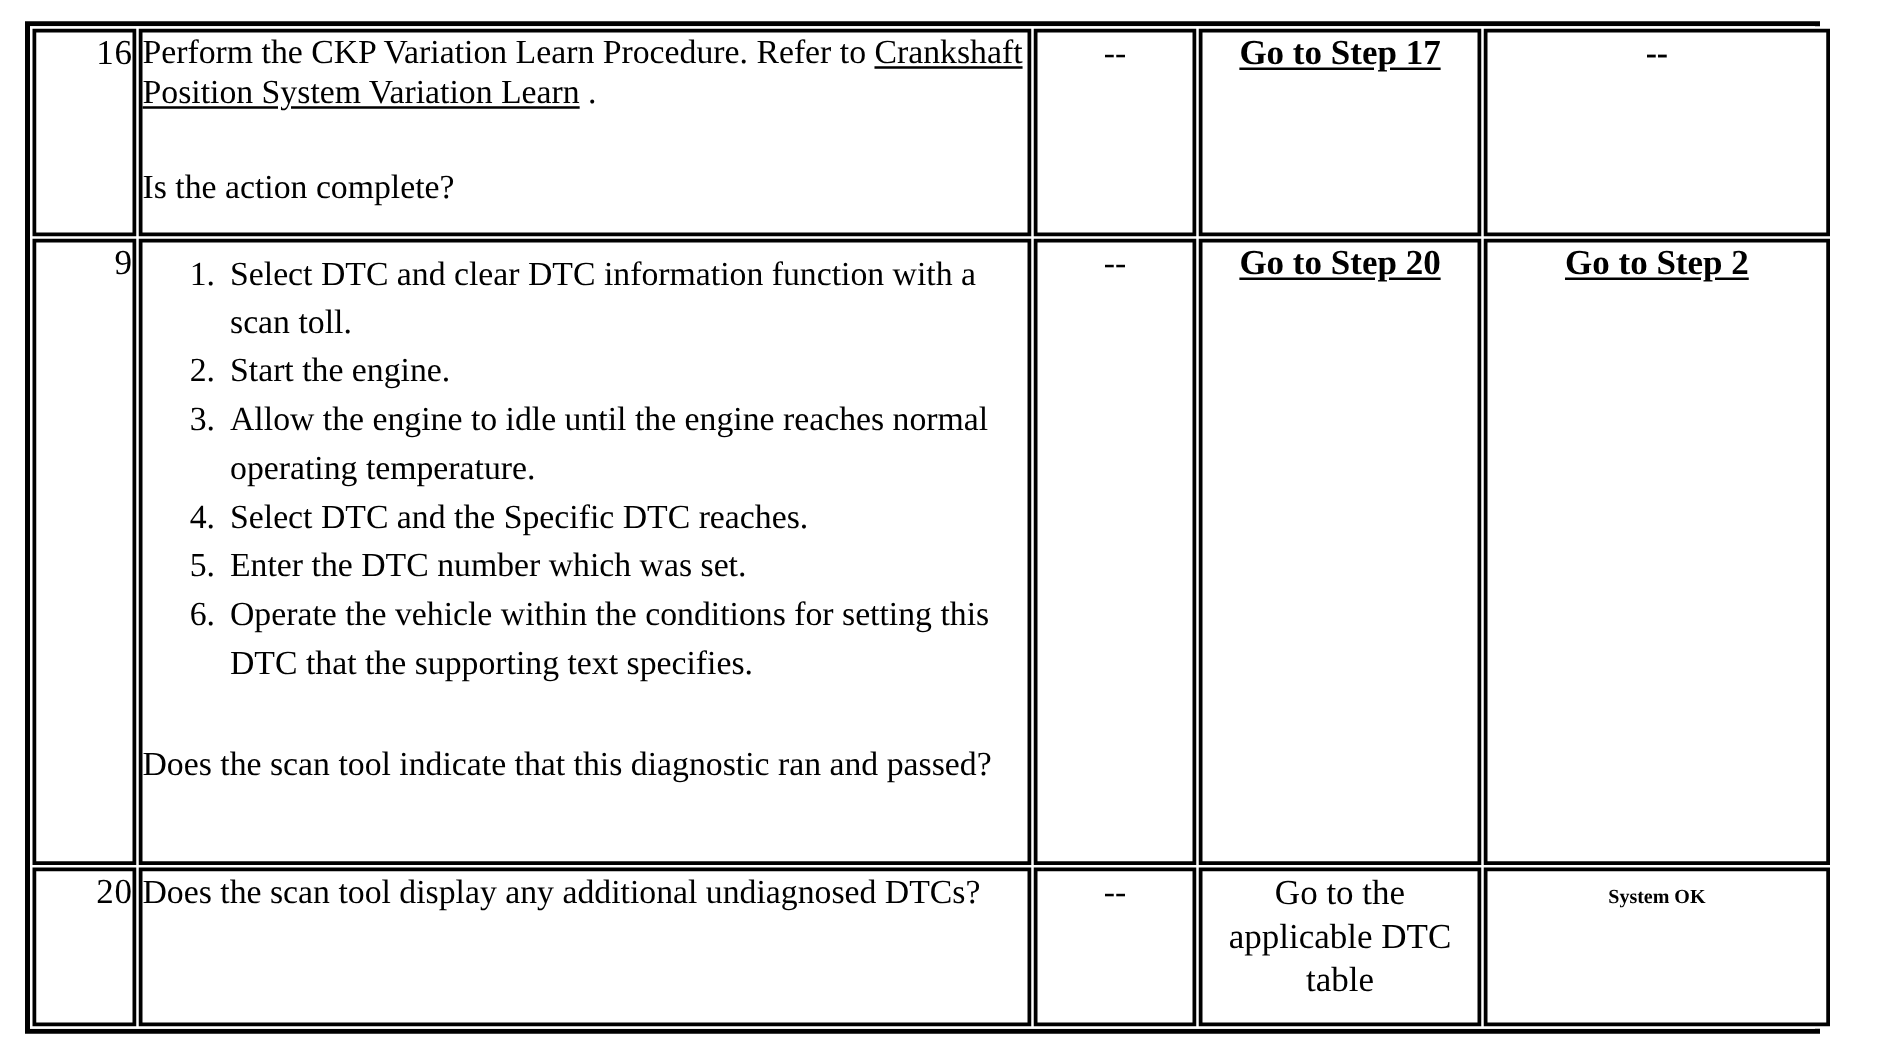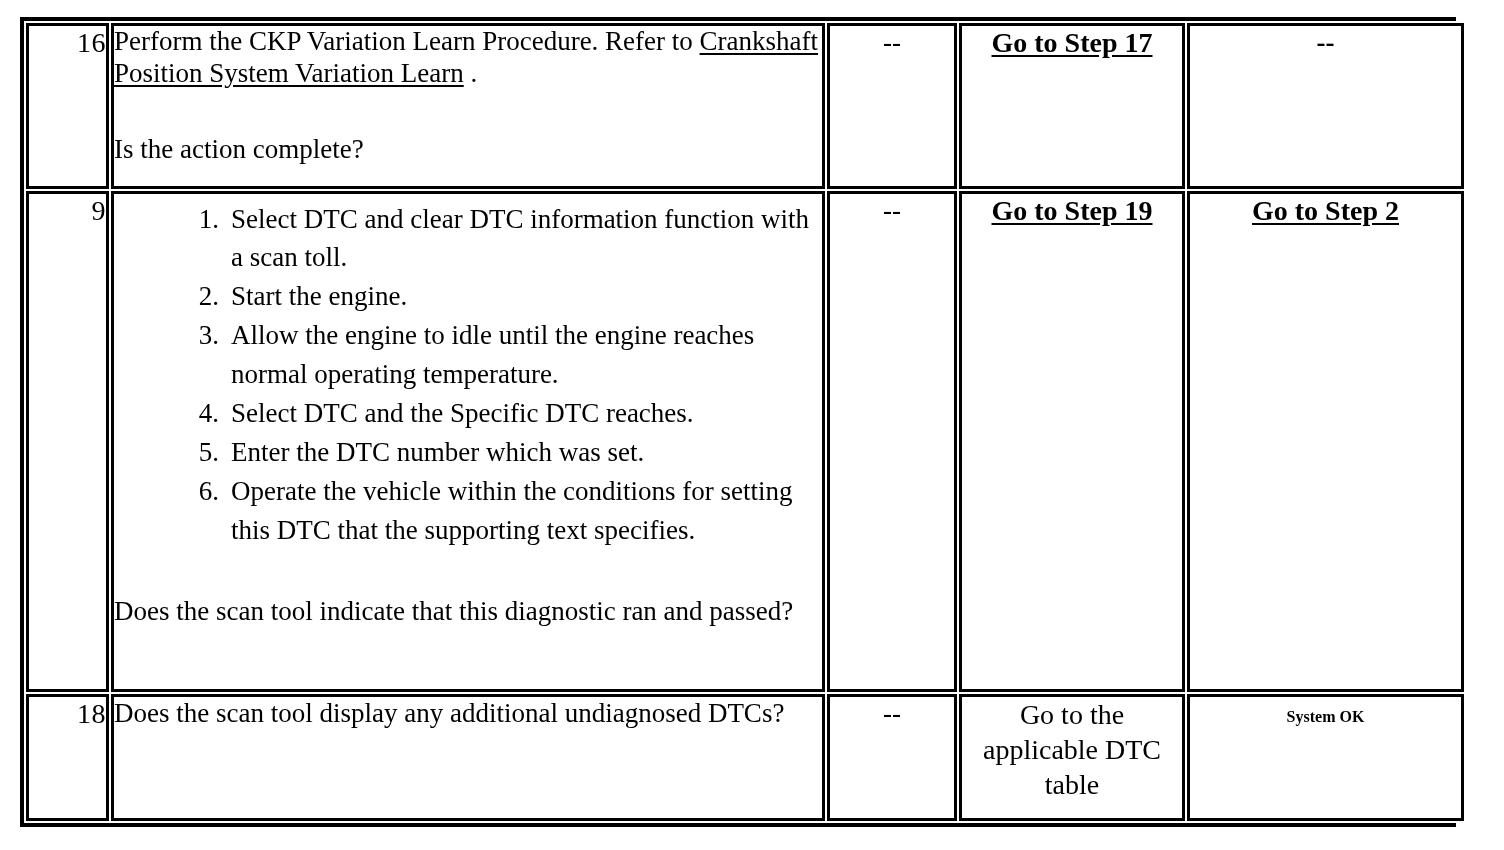--- a/index.html
+++ b/index.html
@@ -87,21 +87,21 @@
     height: 44px;
   }
   .link-underline {
     text-decoration: underline;
     text-underline-offset: 3px;
   }
 
   
   ol.steps-list {
     margin: 6px 0 0 0;
-    padding: 0 0 0 71px;
+    padding: 0 0 0 24px;
     list-style: none;
     counter-reset: stepitem;
   }
   ol.steps-list > li {
     counter-increment: stepitem;
     position: relative;
     padding-left: 46px;
     margin-bottom: 0px;
     font-size: 27px;
     line-height: 1.44;
@@ -210,30 +210,30 @@
                 <li>Enter the DTC number which was set.</li>
                 <li>Operate the vehicle within the conditions for setting this DTC that the supporting text specifies.</li>
               </ol>
               <p class="para question-block">Does the scan tool indicate that this diagnostic ran and passed?</p>
             </div>
           </td>
           <td class="cell-center-mid">
             <span class="dashes">--</span>
           </td>
           <td class="cell-center-bottom">
-            <span class="goto-link">Go to Step 19</span>
+            <span class="goto-link">Go to Step 20</span>
           </td>
           <td class="cell-center-bottom">
             <span class="goto-link">Go to Step 2</span>
           </td>
         </tr>
 
         <tr>
           <td class="cell-step">
-            <span class="step-num">18</span>
+            <span class="step-num">20</span>
           </td>
           <td class="cell-action">
             <div class="action-inner">
               <p class="para question-block tight">Does the scan tool display any additional undiagnosed DTCs?</p>
             </div>
           </td>
           <td class="cell-center-mid">
             <span class="dashes">--</span>
           </td>
           <td class="cell-center-all">

